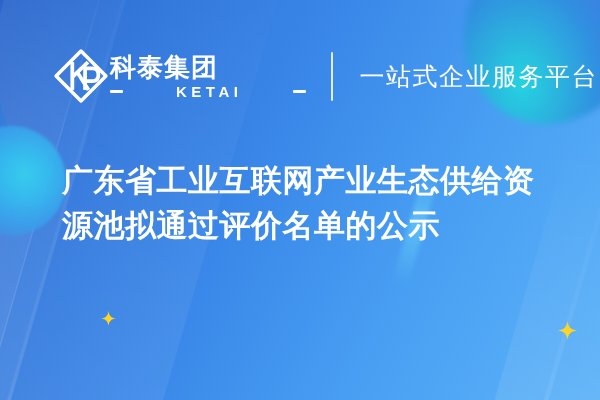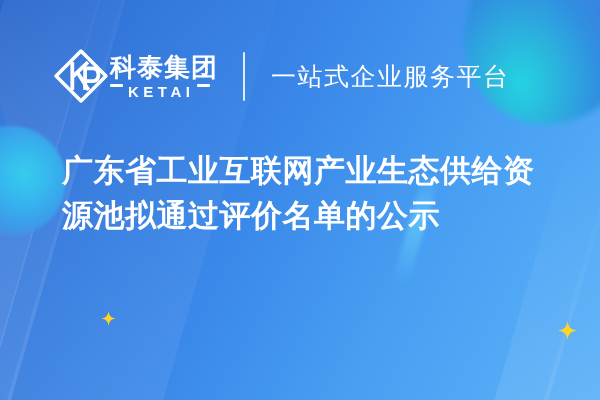--- a/index.html
+++ b/index.html
@@ -149,22 +149,23 @@
   .logo-cn {
     color: #ffffff;
     font-size: 26px;
     line-height: 28px;
     font-weight: 700;
     letter-spacing: 1px;
     white-space: nowrap;
   }
   .logo-en-row {
     display: flex;
-    align-items: flex-start;
+    align-items: center;
     margin-top: 3px;
+    gap: 48px;
   }
   .logo-dash {
     display: block;
     width: 13px;
     height: 3px;
     background: #ffffff;
     border-radius: 1px;
   }
   .logo-en {
     color: #ffffff;
@@ -198,21 +199,21 @@
     line-height: 24px;
     letter-spacing: 1px;
     margin-top: 3px;
     white-space: nowrap;
   }
 
   
   .headline {
     position: absolute;
     left: 62px;
-    top: 148px;
+    top: 158px;
     width: 500px;
     color: #ffffff;
     font-size: 31px;
     line-height: 45px;
     font-weight: 700;
     letter-spacing: .5px;
   }
 </style>
 </head>
 <body>

